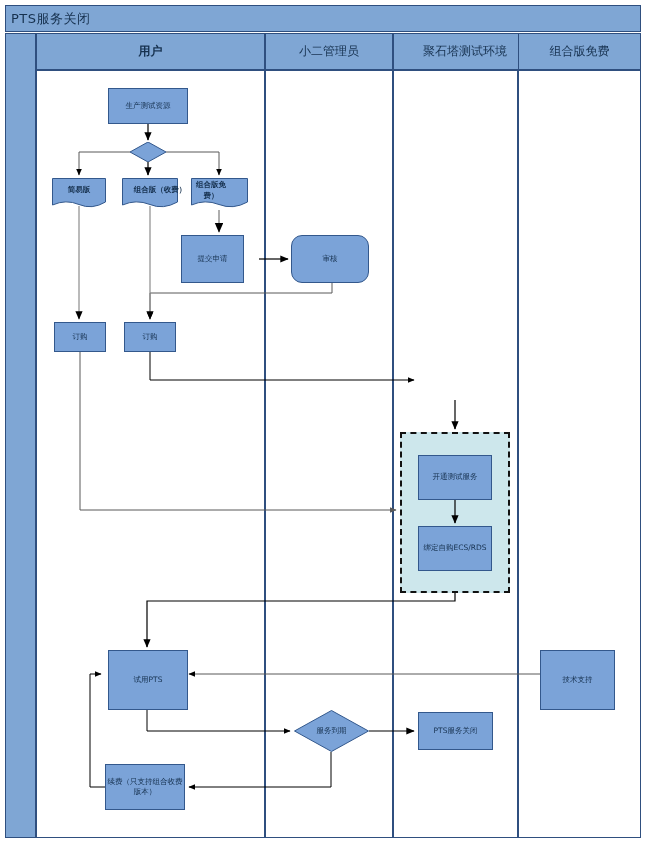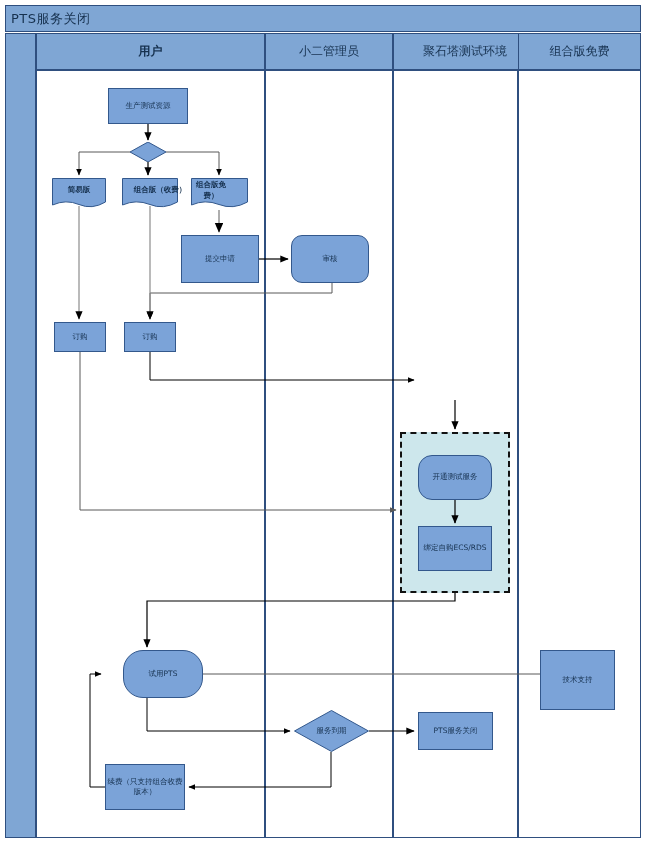--- a/index.html
+++ b/index.html
@@ -212,46 +212,46 @@
     <span class="doclabel">组合版（收费）</span>
   </div>
 
   <div class="node doc" style="left:191px;top:178px;width:40px;height:32px;">
     <svg width="57" height="32">
       <path d="M0.5,0.5 H56.5 V24 Q42,32 28,26.5 Q14,21 0.5,27 Z" fill="#7BA3D8" stroke="#33588C" stroke-width="1"></path>
     </svg>
     <span class="doclabel">组合版免费）</span>
   </div>
 
-  <div class="node" style="left:181px;top:235px;width:78px;height:48px;">
+  <div class="node" style="left:181px;top:235px;width:63px;height:48px;">
     <span>提交申请</span>
   </div>
 
   <div class="node" style="left:291px;top:235px;width:78px;height:48px;border-radius:11px;">
     <span>审核</span>
   </div>
 
   <div class="node" style="left:54px;top:322px;width:52px;height:30px;">
     <span>订购</span>
   </div>
 
   <div class="node" style="left:124px;top:322px;width:52px;height:30px;">
     <span>订购</span>
   </div>
 
 
-  <div class="node" style="left:418px;top:455px;width:74px;height:45px;border-radius:14px;">
+  <div class="node" style="left:418px;top:455px;width:74px;height:45px;">
     <span>开通测试服务</span>
   </div>
 
   <div class="node" style="left:418px;top:526px;width:74px;height:45px;">
     <span>绑定自购ECS/RDS</span>
   </div>
 
-  <div class="node" style="left:123px;top:650px;width:80px;height:48px;border-radius:20px;">
+  <div class="node" style="left:108px;top:650px;width:80px;height:60px;">
     <span>试用PTS</span>
   </div>
 
   <div class="node" style="left:540px;top:650px;width:75px;height:60px;">
     <span>技术支持</span>
   </div>
 
   <div class="diamond" style="left:294px;top:710px;width:75px;height:42px;">
     <svg width="75" height="42">
       <polygon points="37.5,0.5 74.5,21 37.5,41.5 0.5,21" fill="#7BA3D8" stroke="#33588C" stroke-width="1"></polygon>

